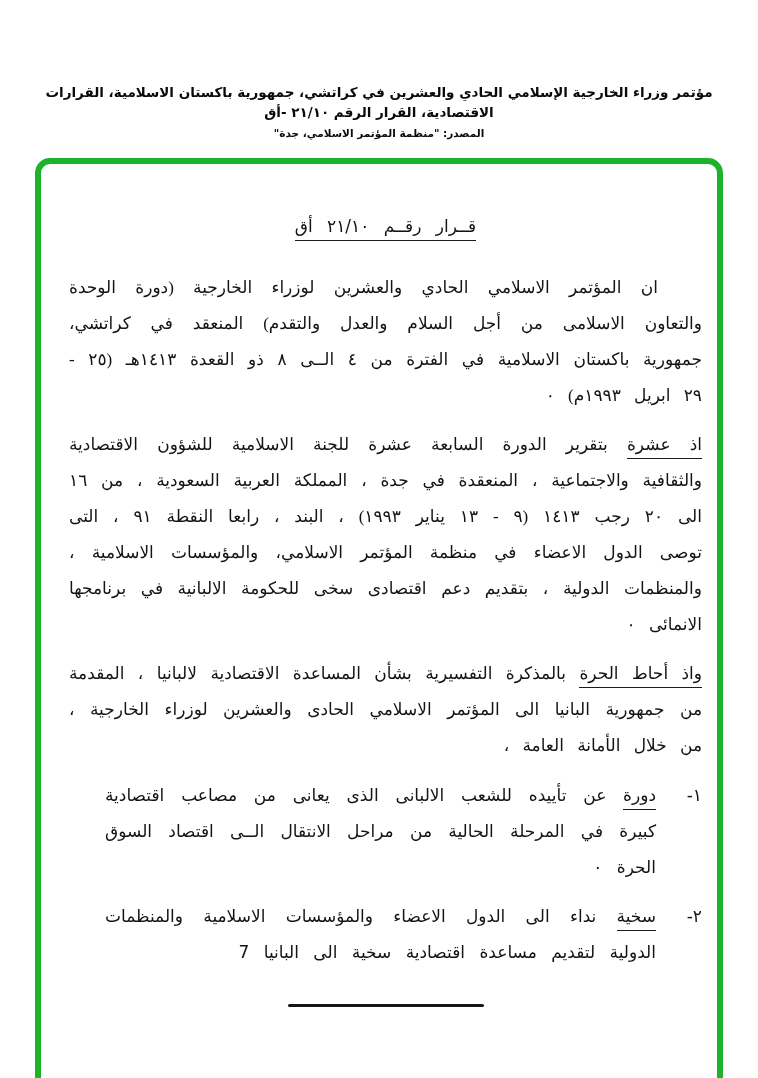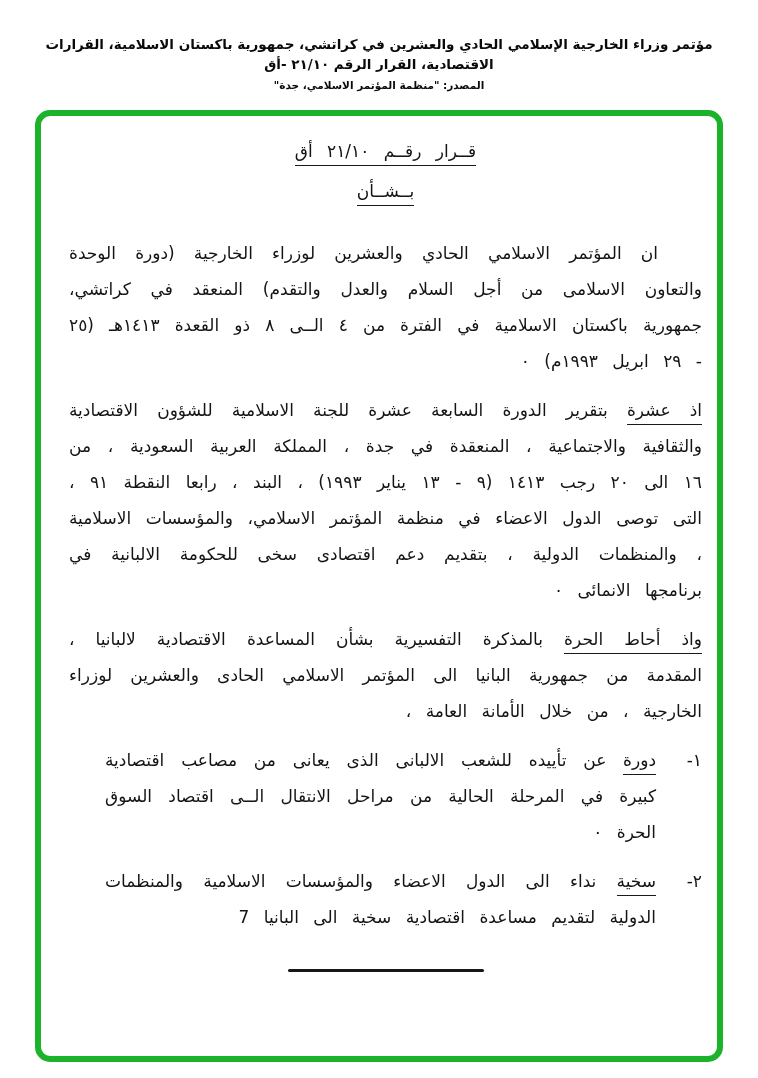--- a/index.html
+++ b/index.html
@@ -8,55 +8,56 @@
     width:758px;height:1078px;
     background:#ffffff;
     color:#121212;
     font-family:"DejaVu Sans",sans-serif;
     overflow:hidden;
   }
   
   .hdr{padding-top:34px;text-align:center;direction:rtl;}
   .hdr-l1{
     font-size:13.5px;font-weight:bold;line-height:20px;
-    padding:0 10px;color:#0a0a0a;
+    padding:0 10px;color:#0a0a0a;margin-top:48px;
   }
   .hdr-l2{
     font-size:10.5px;font-weight:bold;line-height:15px;margin-top:4px;color:#0a0a0a;
   }
   
   .frame{
     box-sizing:border-box;
     width:688px;height:952px;
     margin:17px auto 0 auto;
     border:6px solid var(--green,#1cb32b);
     border-radius:15px;
     background:#ffffff;
     overflow:hidden;
   }
   .doc{
     direction:rtl;
-    padding:9px 15px 0 28px;
+    padding:36px 15px 0 28px;
     font-size:17px;
     line-height:36px;
     letter-spacing:1.2px;
     word-spacing:9px;
     color:#141414;
   }
   
   .title{text-align:center;margin:6px 0 24px 0;}
   .t-line{line-height:40px;}
   .u{
     border-bottom:1.7px solid #1a1a1a;
     padding-bottom:4px;
   }
   
   .para{
     margin:0 0 13px 0;
     text-align:justify;
+    font-family:Liberation Serif, serif;
   }
   .para.indent{text-indent:44px;}
   .lead:empty{display:none;}
   
   .item{display:flex;margin:5px 0 13px 0;}
   .num{
     flex:0 0 46px;
     width:46px;
     text-align:right;
   }
@@ -83,23 +84,20 @@
     <div class="hdr-l1">مؤتمر وزراء الخارجية الإسلامي الحادي والعشرين في كراتشي، جمهورية باكستان الاسلامية، القرارات الاقتصادية، القرار الرقم ٢١/١٠ -أق</div>
     <div class="hdr-l2">المصدر:  "منظمة المؤتمر الاسلامي، جدة"</div>
   </div>
 
   <div class="frame">
     <div class="doc">
 
       <div class="title">
         <div class="t-line">
           <span class="u">قــرار رقــم ٢١/١٠ أق</span>
-        </div>
-        <div class="t-line">
-          <span class="u">بــشــأن</span>
         </div>
       </div>
 
       <p class="para indent">
         
         <span>ان المؤتمر الاسلامي الحادي والعشرين لوزراء الخارجية (دورة الوحدة والتعاون الاسلامى من أجل السلام والعدل والتقدم) المنعقد في كراتشي، جمهورية باكستان الاسلامية في الفترة من ٤ الــى ٨ ذو القعدة ١٤١٣هـ (٢٥ - ٢٩ ابريل ١٩٩٣م) ٠</span>
       </p>
 
       <p class="para">
         <span class="lead u">اذ عشرة</span>

